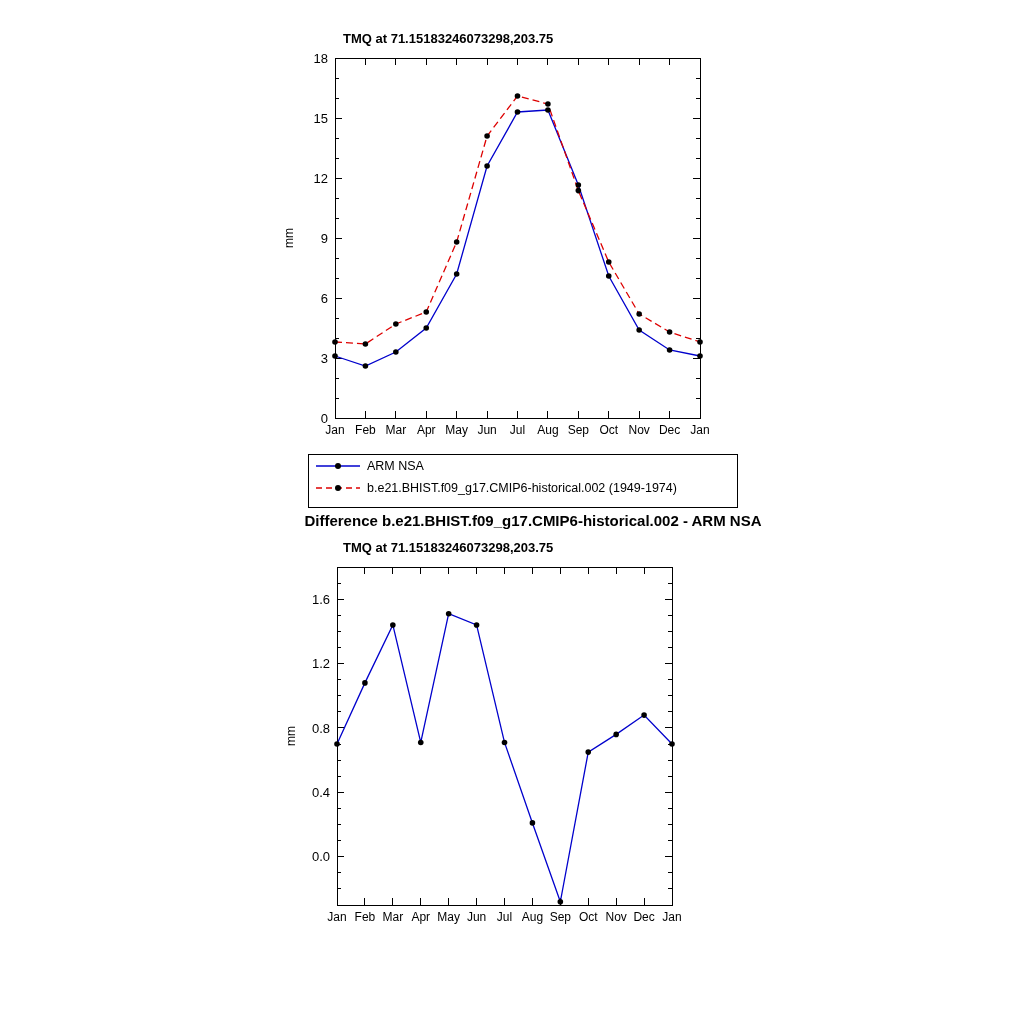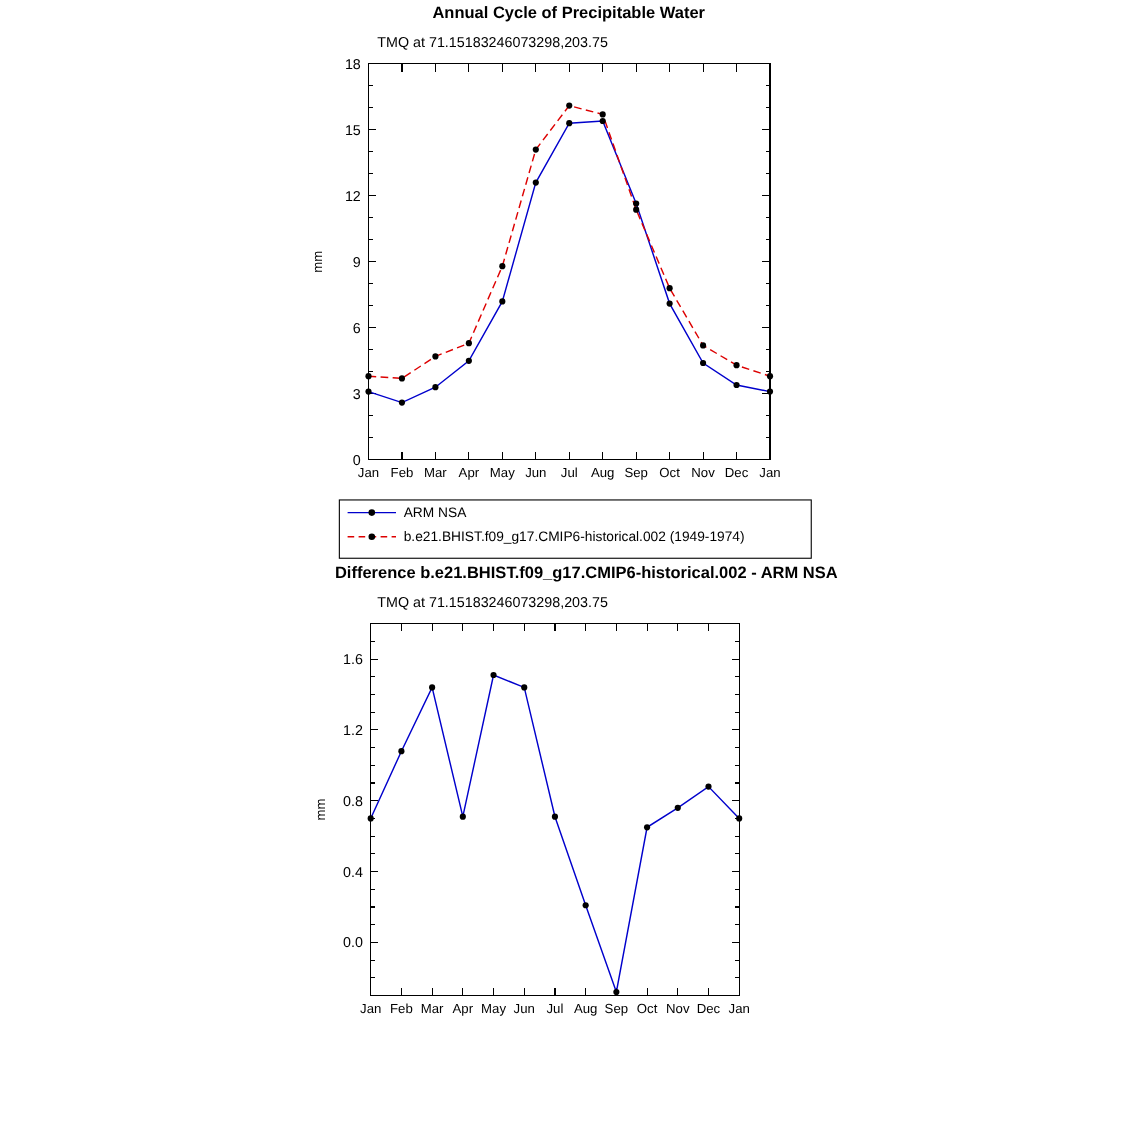--- a/index.html
+++ b/index.html
@@ -1,32 +1,31 @@
 <!DOCTYPE html>
 <html><head>
 <meta charset="utf-8">
 <style>
   html,body{margin:0;padding:0;background:#ffffff;}
   .page{position:relative;width:1024px;height:1024px;background:#ffffff;overflow:hidden;
         font-family:"Liberation Sans", sans-serif;color:#000;}
-  .abs{position:absolute;}
+  .abs{position:absolute;font-weight:bold;}
   .chart-title{font-size:15px;font-weight:bold;text-align:center;white-space:nowrap;}
   .chart-subtitle{font-size:13px;white-space:nowrap;}
   #plot-svg{position:absolute;left:0;top:0;}
   svg text{font-family:"Liberation Sans", sans-serif;fill:#000;}
   .legend{position:absolute;left:308px;top:454px;width:430px;box-sizing:border-box;
           border:1px solid #000;background:#fff;padding:4px 4px 4px 6px;}
   .legend-row{display:flex;height:22px;gap:6px;font-size:12.5px;white-space:nowrap;}
 </style>
 </head>
 <body>
 
 <div class="page">
 
-  <div class="abs chart-title" style="left:10px;top:3px;width:1014px;">Annual Cycle of Precipitable Water</div>
 
   <div class="abs chart-subtitle" style="left:343px;top:31px;">TMQ at 71.15183246073298,203.75</div>
 
   <div class="abs chart-title" style="left:0px;top:512px;width:1010px;padding-left:28px;">Difference b.e21.BHIST.f09_g17.CMIP6-historical.002 - ARM NSA</div>
 
   <div class="abs chart-subtitle" style="left:343px;top:540px;">TMQ at 71.15183246073298,203.75</div>
 
   <svg id="plot-svg" width="1024" height="1024">
       <g>
         <rect x="335" y="58" width="365" height="360" fill="none" stroke="#000" stroke-width="1" shape-rendering="crispEdges"></rect>

